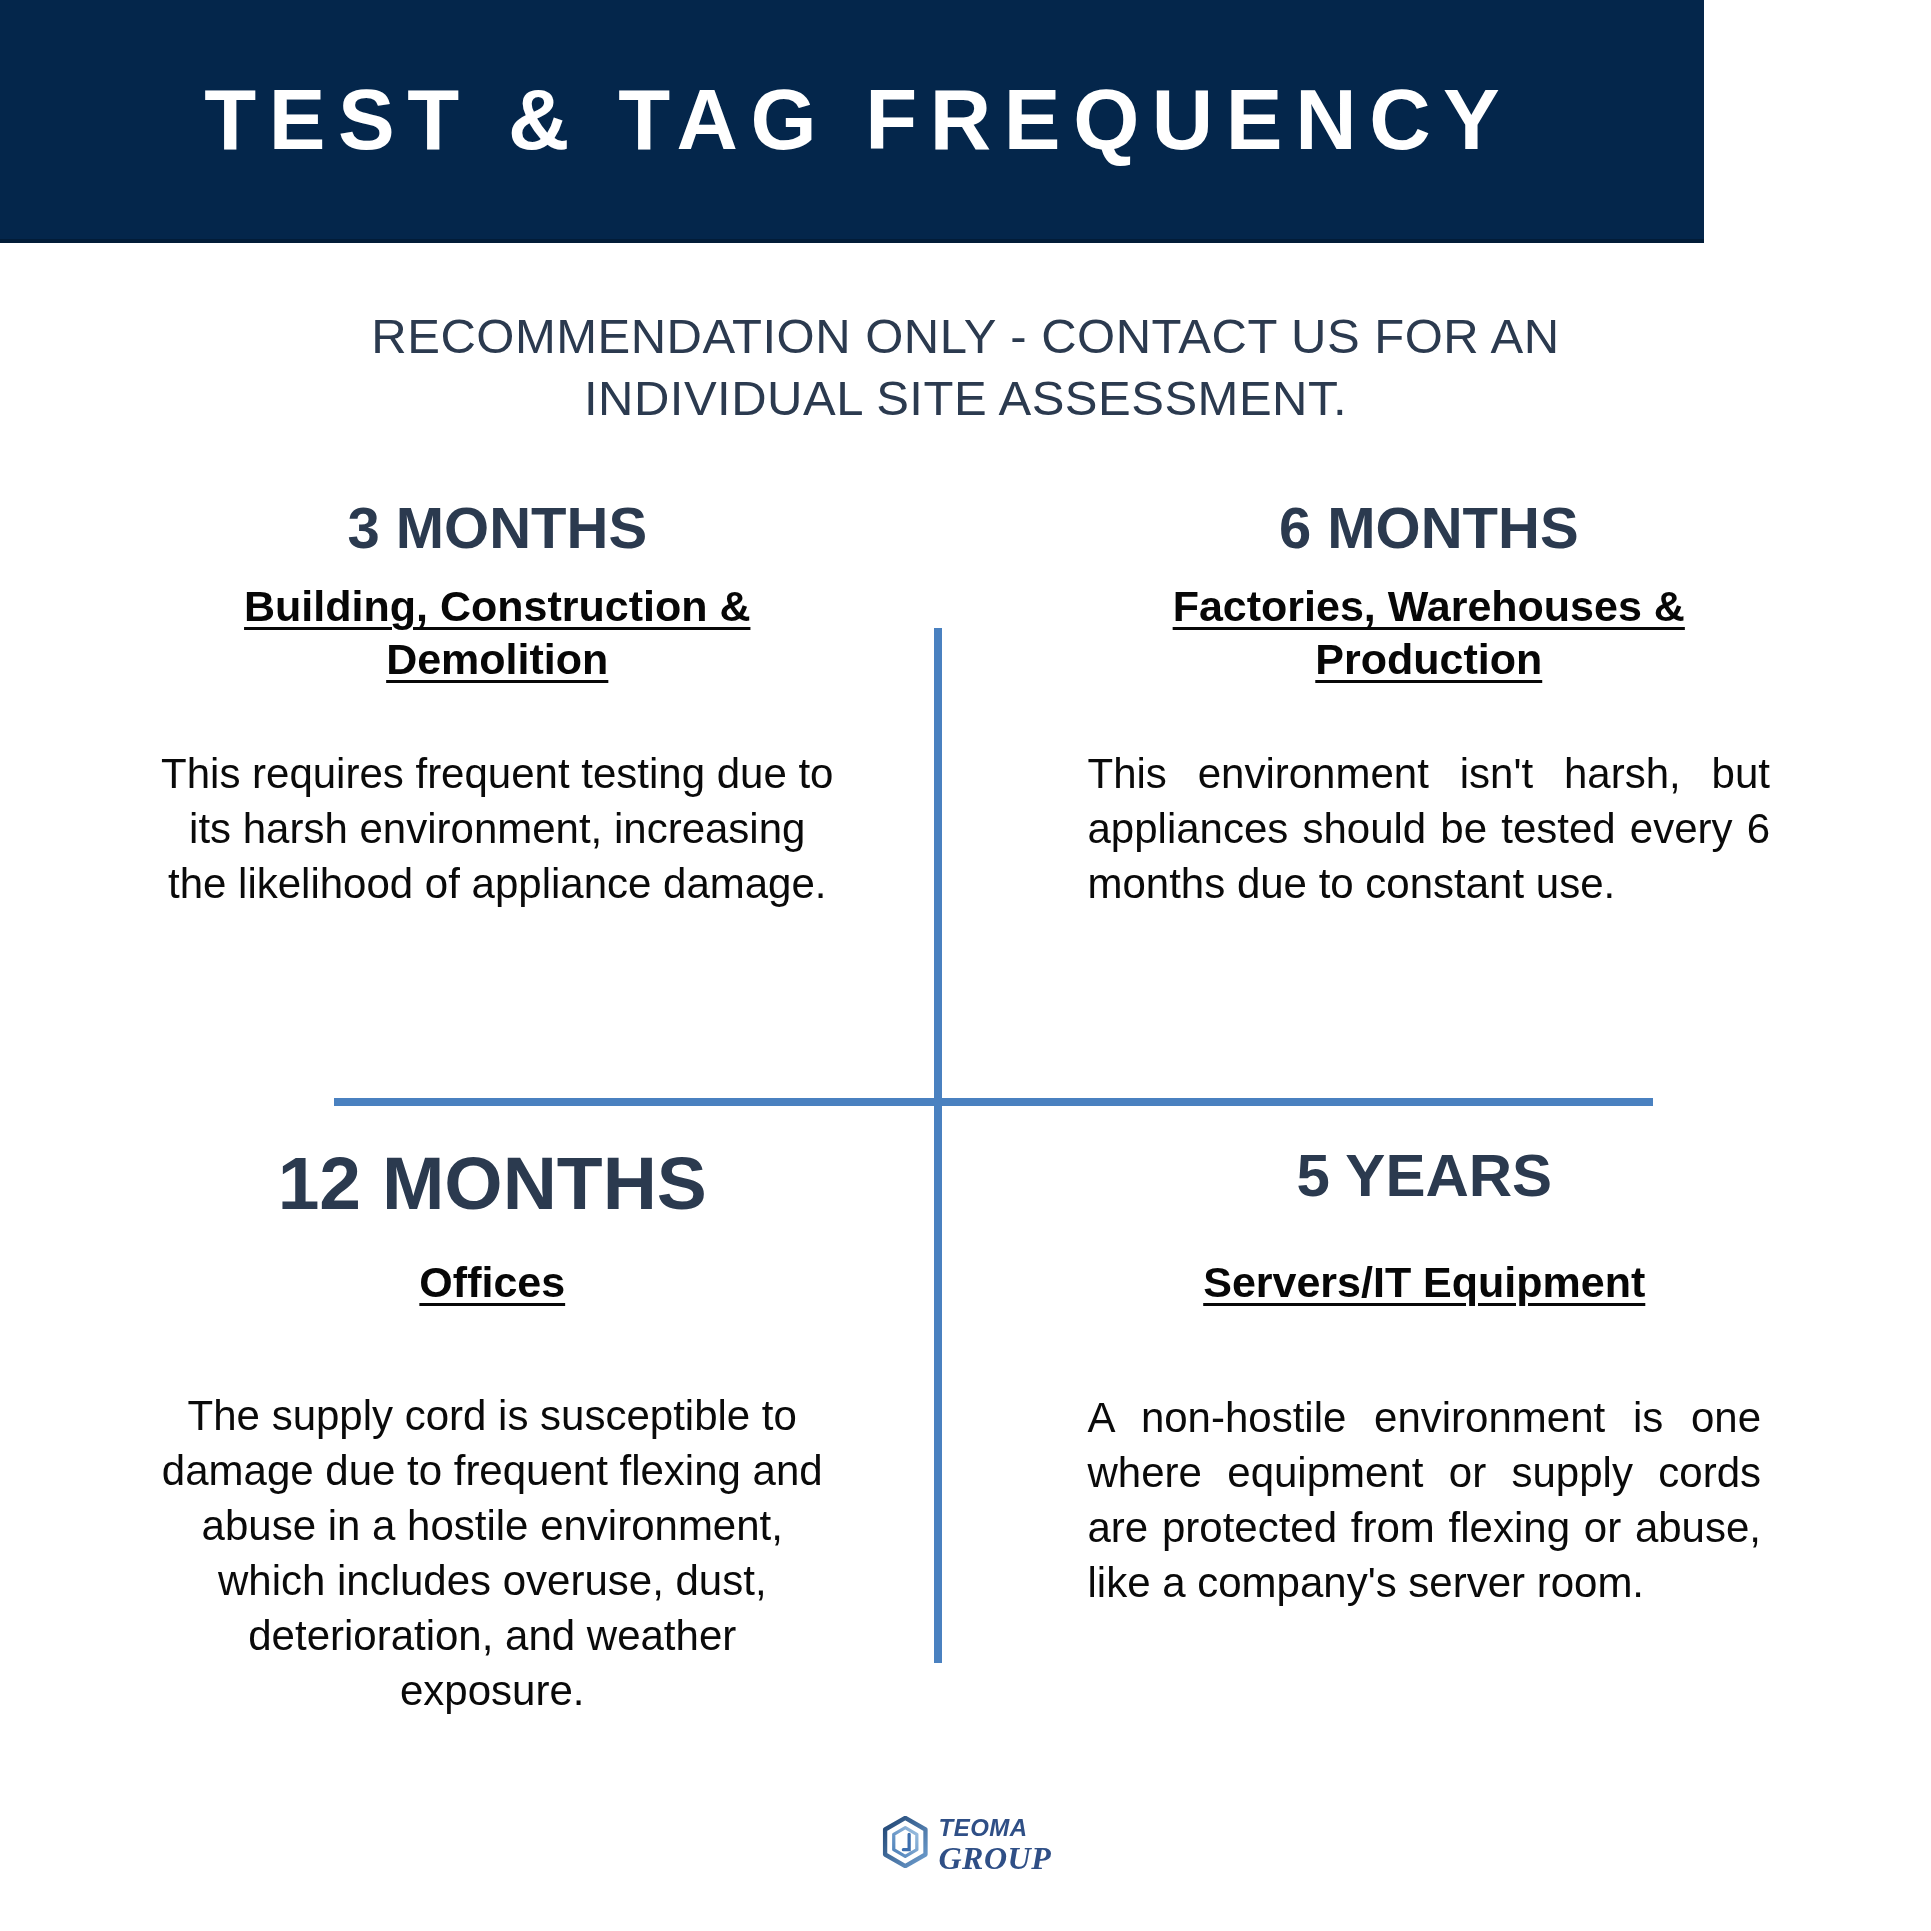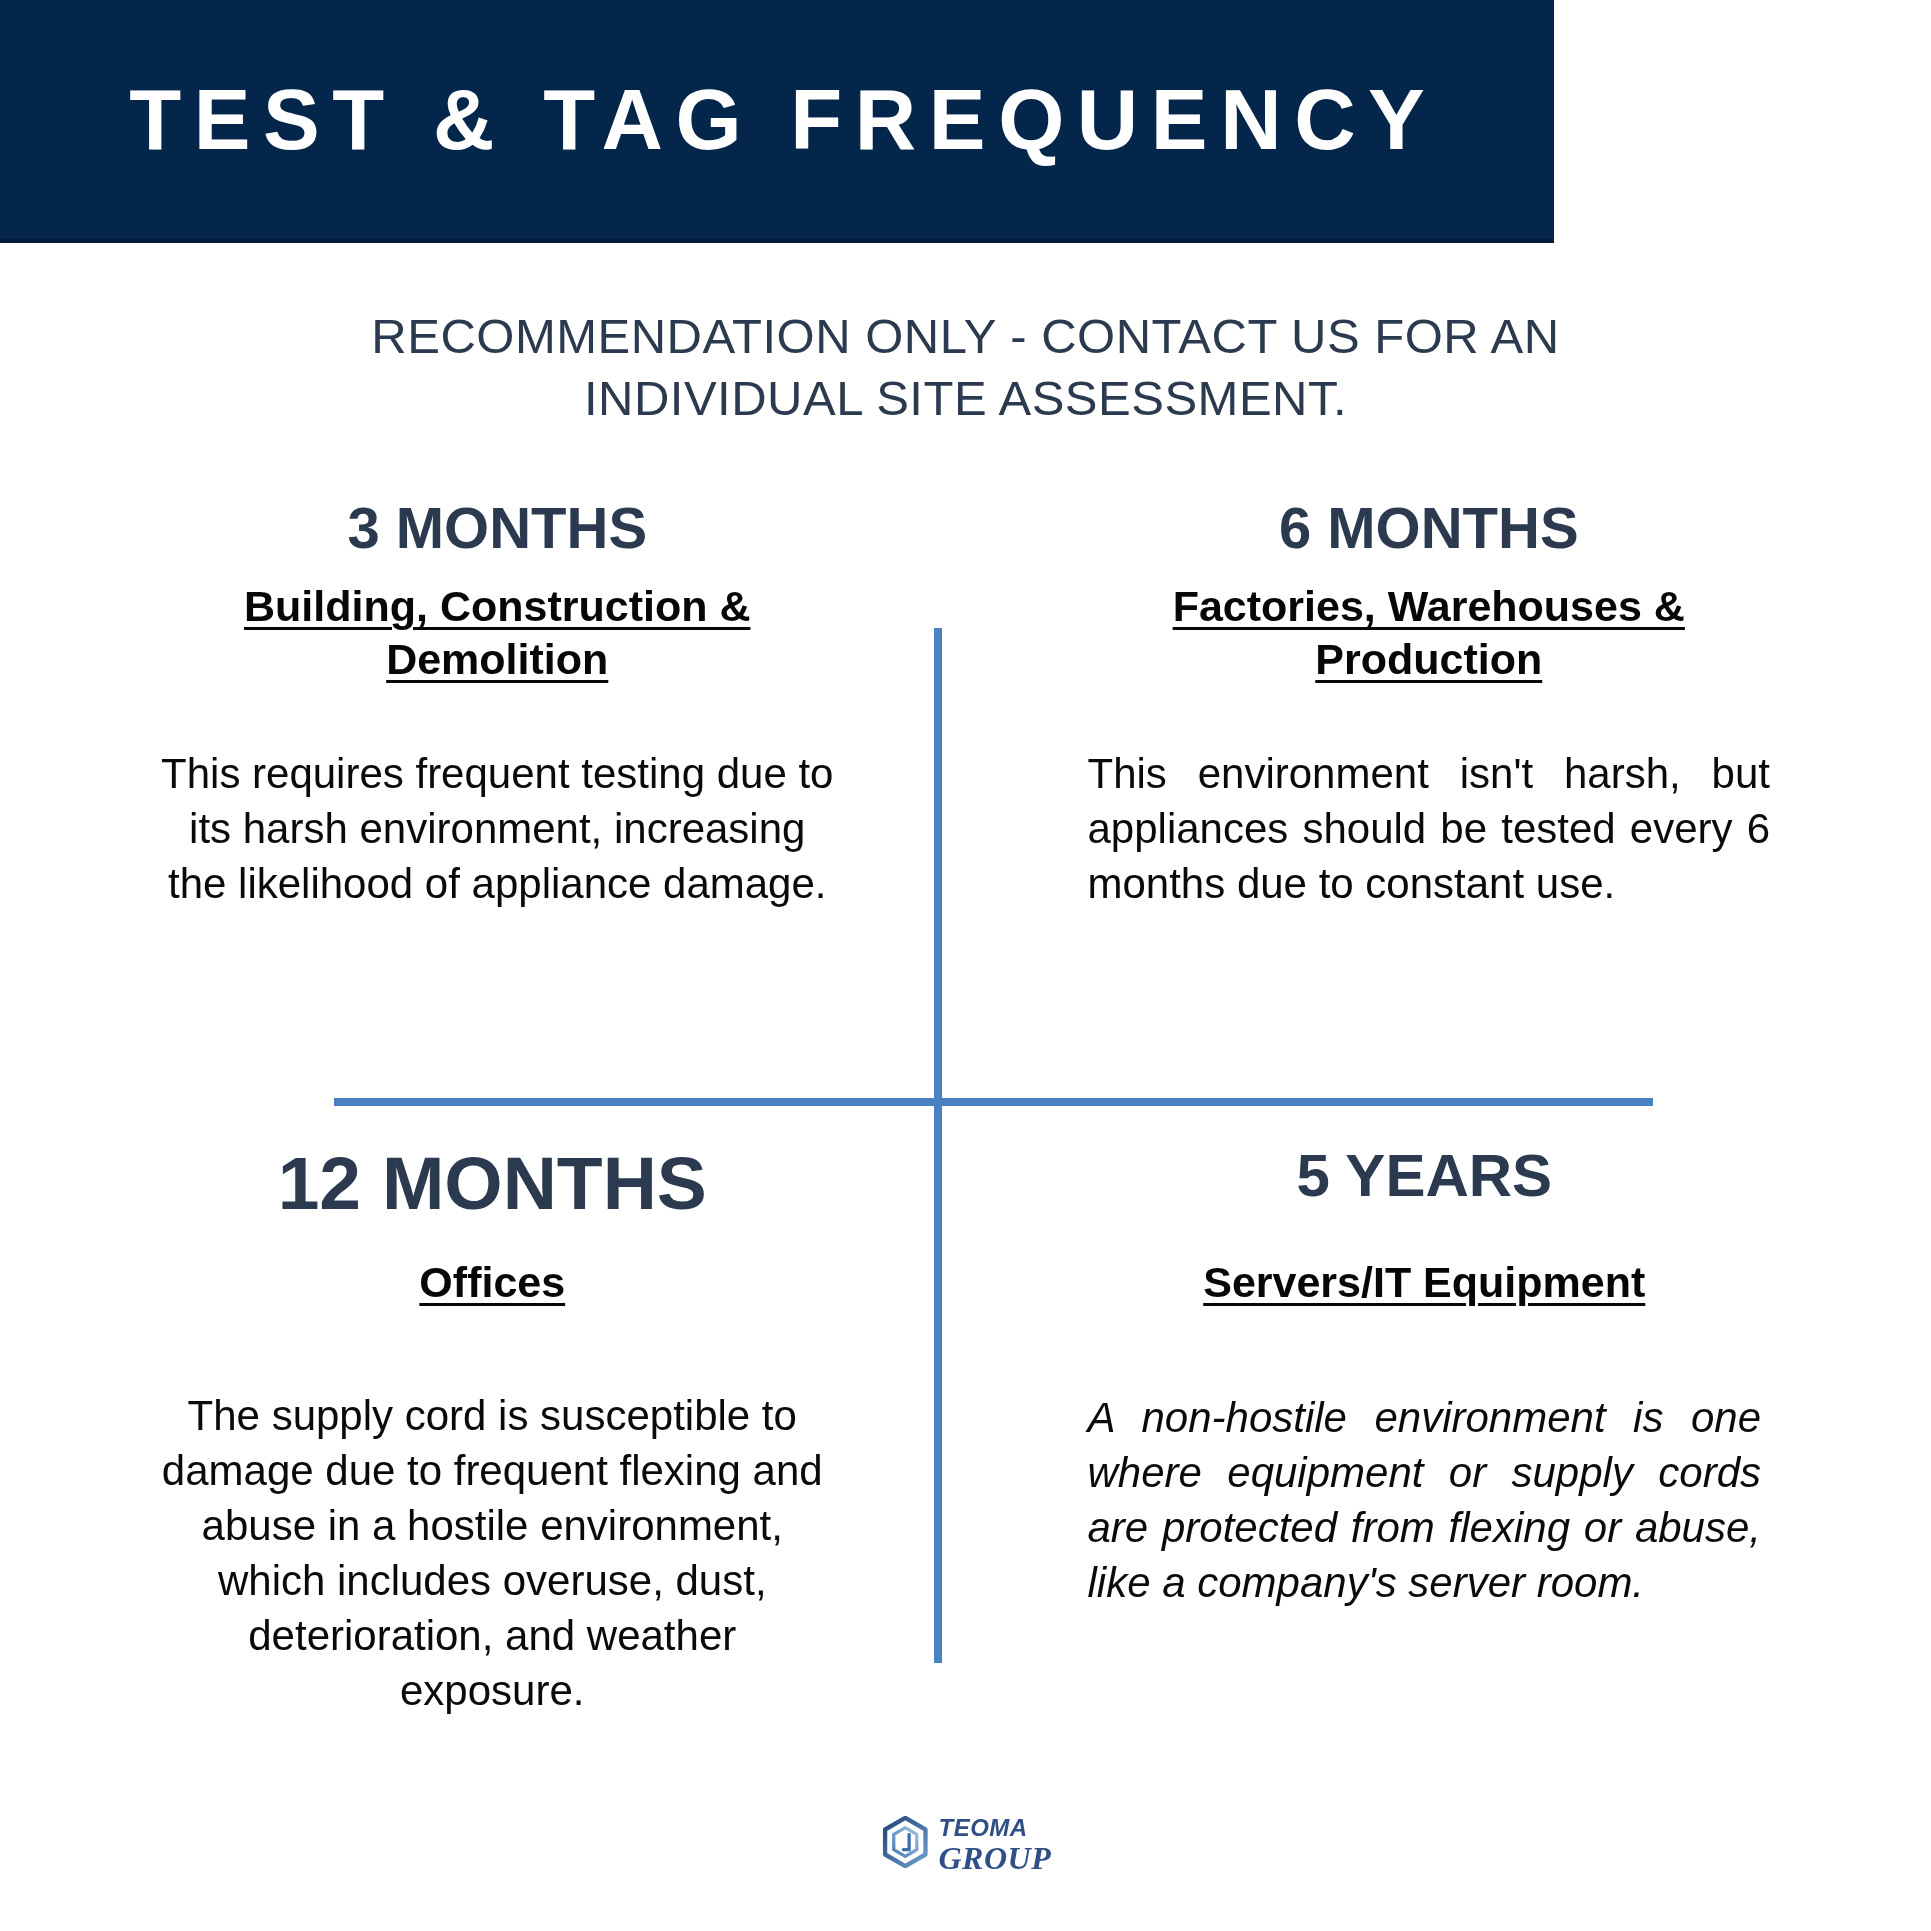--- a/index.html
+++ b/index.html
@@ -21,21 +21,21 @@
     height: 1931px;
     background: #ffffff;
     box-sizing: border-box;
   }
 
   
   .header-band {
     position: absolute;
     left: 0;
     top: 0;
-    width: 1554px;
+    width: 1704px;
     height: 243px;
     background: #04264b;
     display: flex;
     align-items: center;
     justify-content: center;
     border-bottom: 4.8px solid #021c38;
     box-sizing: border-box;
   }
   .header-title {
     color: #ffffff;
@@ -140,21 +140,21 @@
     margin: 16px;
     padding-top: 44px;
   }
   .q-body.center { text-align: center; }
   .q-body.justify { text-align: justify; text-align-last: left; }
 
   
   .q-bl .q-subheading { padding-top: 9.7px; }
   .q-br .q-subheading { padding-top: 25px; }
   .q-bl .q-body { padding-top: 39px; }
-  .q-br .q-body { padding-top: 41px; font-style: italic; }
+  .q-br .q-body { padding-top: 41px; }
   .q-bl .q-heading { font-size: 75px; }
   .q-br .q-heading { font-size: 60px; }
 
   
   .footer-logo {
     position: absolute;
     left: 50%;
     transform: translateX(-50%);
     bottom: 57px;
     display: flex;

